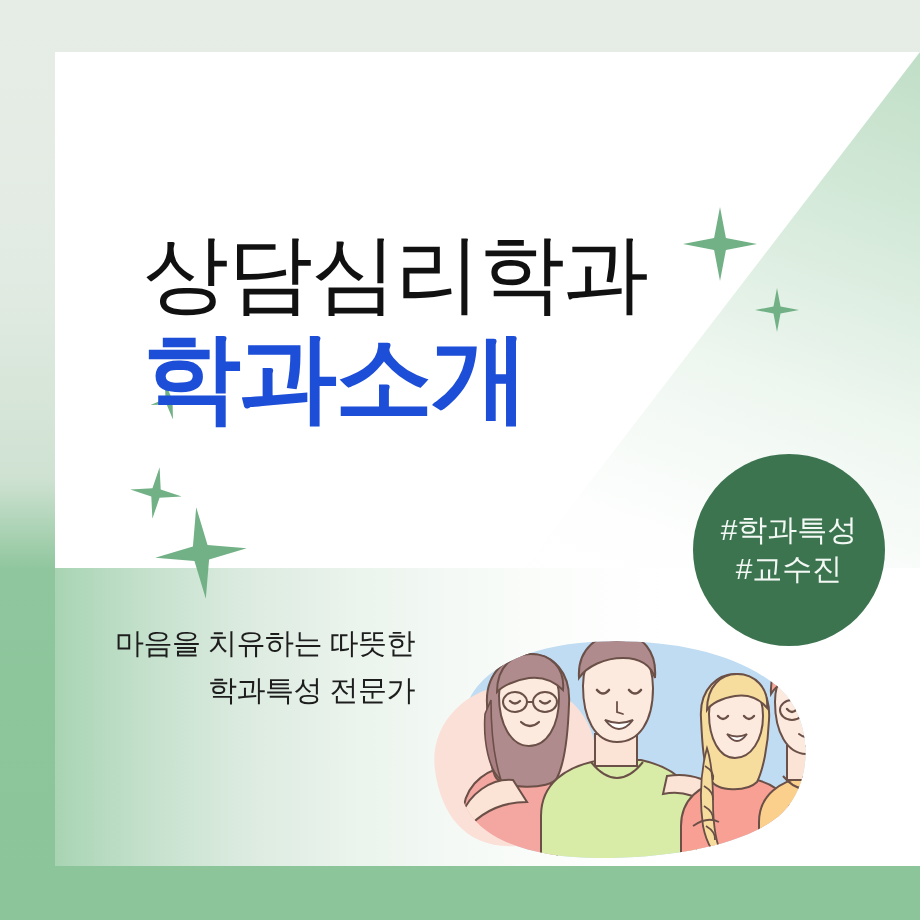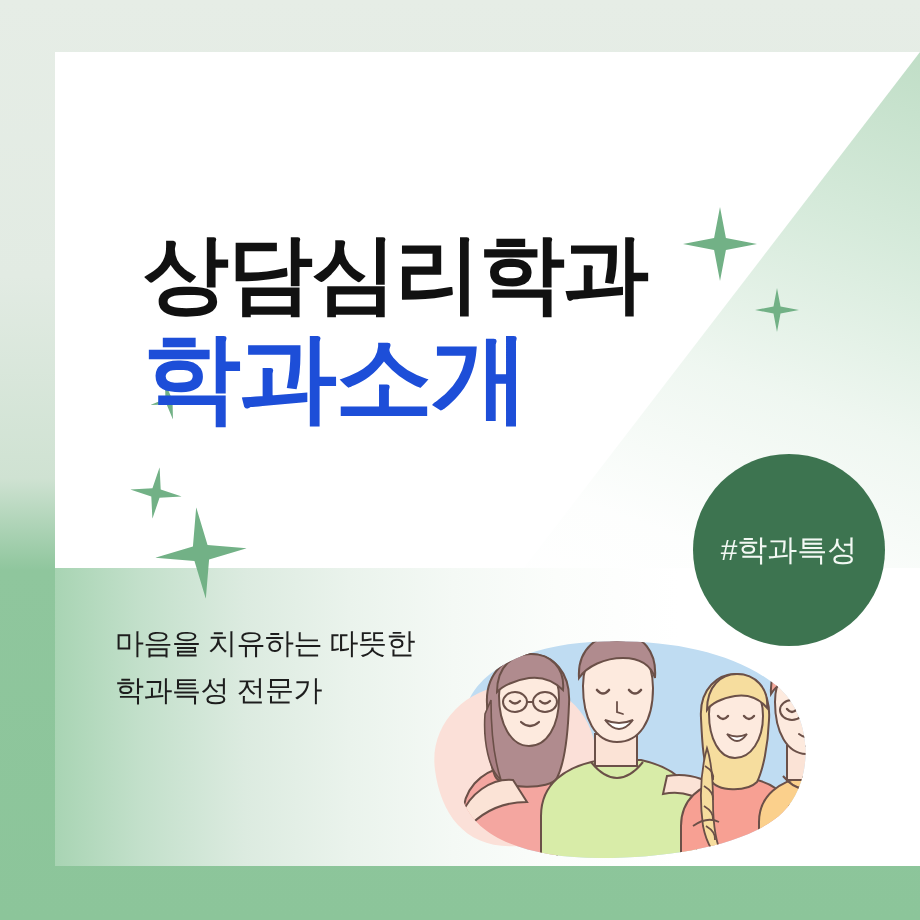--- a/index.html
+++ b/index.html
@@ -70,21 +70,21 @@
 
   
   .headline{
     position:absolute;
     left:88px; top:178px;
     line-height:1.0;
     letter-spacing:-1px;
   }
   .line1{
     font-size:86px;
-    font-weight:700;
+    font-weight:400;
     color:#111111;
     letter-spacing:-2px;
     white-space:nowrap;
   }
   .line2{
     font-size:98px;
     font-weight:900;
     color:#1d4ed8;
     letter-spacing:-2px;
     margin-top:12px;
@@ -111,20 +111,21 @@
     letter-spacing:0px;
     line-height:1.22;
     white-space:nowrap;
   }
 
   
   .tagline{
     position:absolute;
     left:60px; top:568px;
     line-height:1.62;
+    text-align:right;
   }
   .tagline div{
     font-size:29px;
     font-weight:500;
     color:#1d1d1d;
     letter-spacing:-.5px;
     white-space:nowrap;
   }
 
   
@@ -153,20 +154,21 @@
         <div class="spark" style="left: 700px; top: 236px; width: 44px; height: 44px; transform: rotate(0deg); background: rgb(114, 177, 134);"></div>
       </div>
 
     <div class="headline">
       <div class="line1">상담심리학과</div>
       <div class="line2">학과소개</div>
     </div>
 
     <div class="badge">
       <span>#학과특성</span>
+      <span>#교수진</span>
     </div>
 
     <div class="tagline">
       <div>마음을 치유하는 따뜻한</div>
       <div>학과특성 전문가</div>
     </div>
 
     <div class="illo">
       <svg viewBox="0 0 420 242" xmlns="http://www.w3.org/2000/svg">
         <defs>

